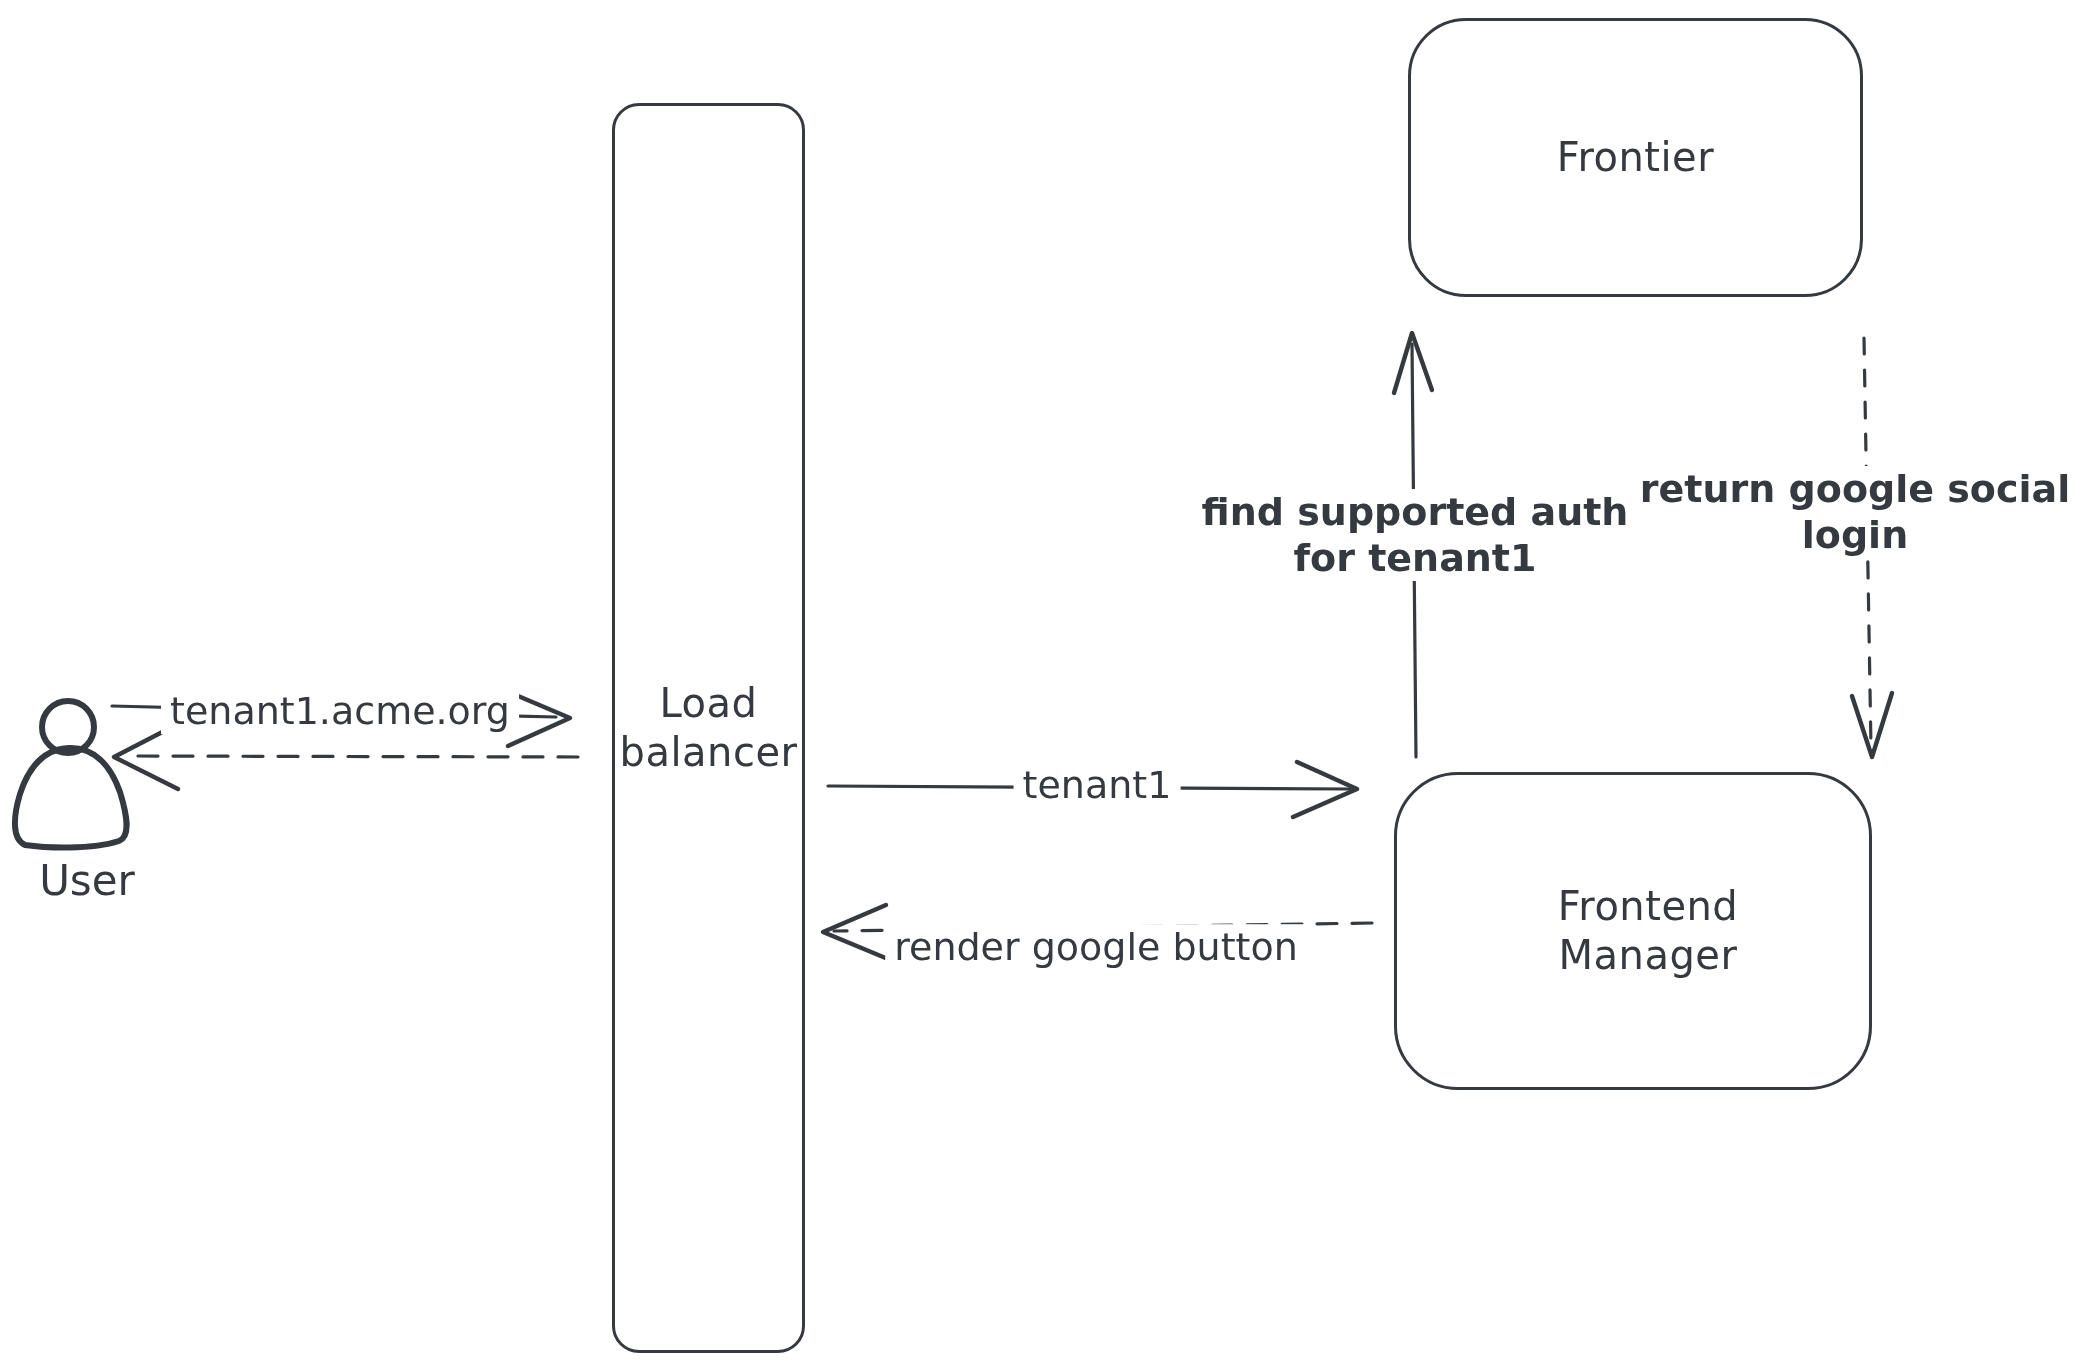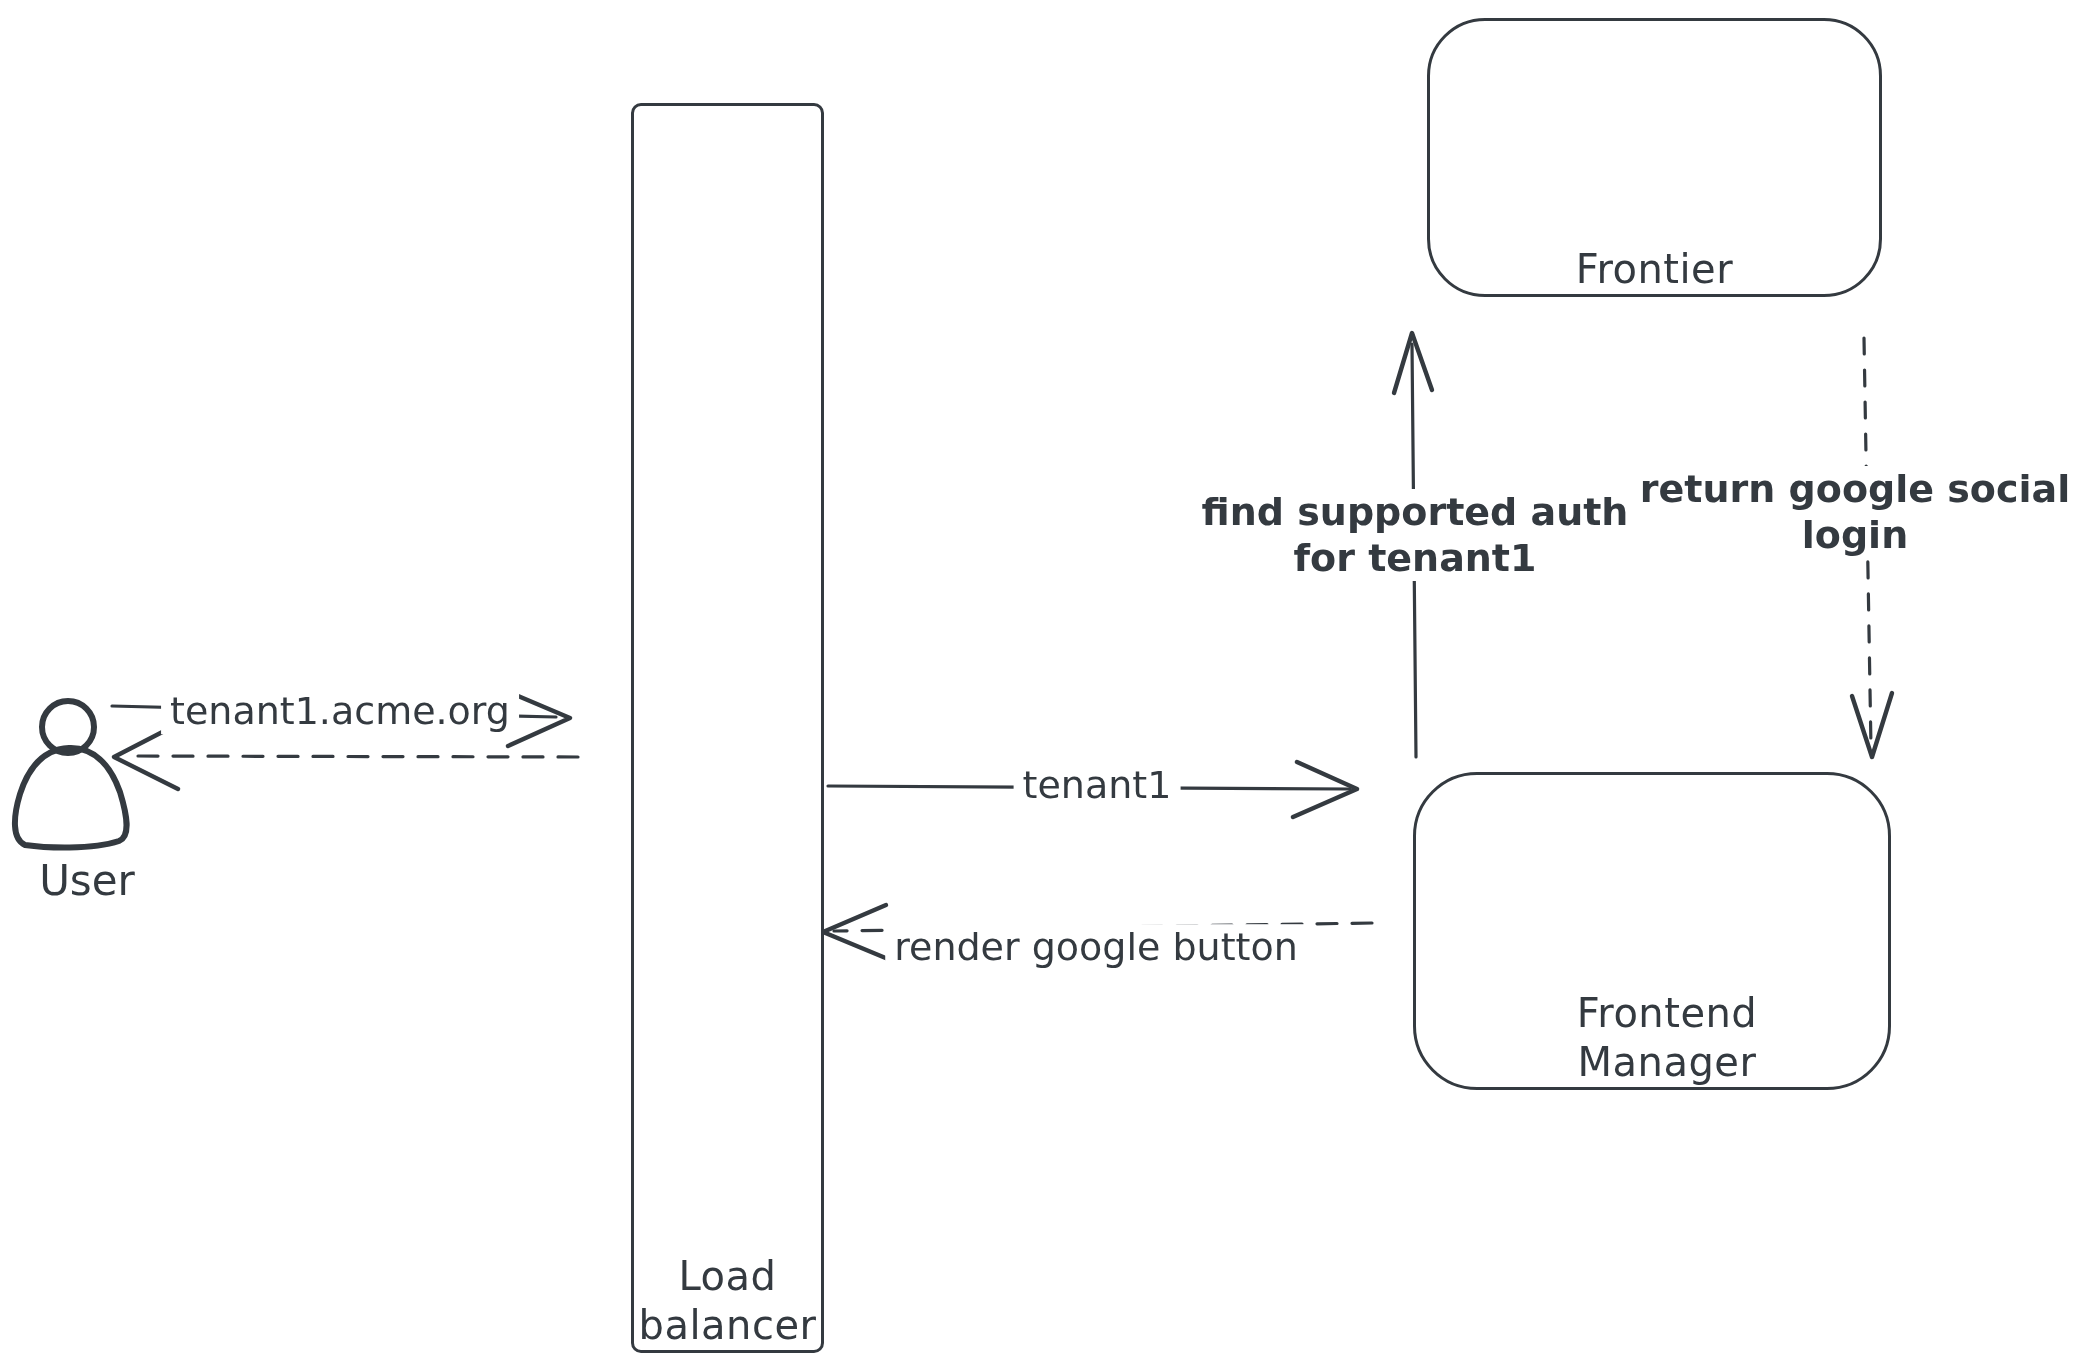--- a/index.html
+++ b/index.html
@@ -24,26 +24,25 @@
   .w4{stroke-width:4.4px;}
   .w6{stroke-width:6px;}
   .dash-h{stroke-dasharray:20 15;}
   .dash-v{stroke-dasharray:16 16;}
   .hatchline{stroke:var(--hatch-fill);stroke-width:2.6px;}
 
   .node{
     position:absolute;
     border:3px solid var(--stroke);
     background:var(--background);
-    display:flex;align-items:flex-end;justify-content:center;
+    display:flex;align-items:center;justify-content:center;
     text-align:center;
-    margin-left:19px;
   }
   .node-label{font-size:40px;line-height:1.22;letter-spacing:.5px;}
-  .node-lb{left:612px;top:103px;width:193px;height:1250px;border-radius:10px;}
+  .node-lb{left:612px;top:103px;width:193px;height:1250px;border-radius:27px;}
   .node-frontier{left:1408px;top:18px;width:455px;height:279px;border-radius:58px;}
   .node-fm{left:1394px;top:772px;width:478px;height:318px;border-radius:64px;padding-left:30px;}
 
   .arrow-label{
     position:absolute;
     transform:translate(-50%,-50%);
     font-size:38px;line-height:1.2;
     white-space:nowrap;text-align:center;
   }
   .arrow-label .bg{background:var(--background);padding:1px 9px;}

